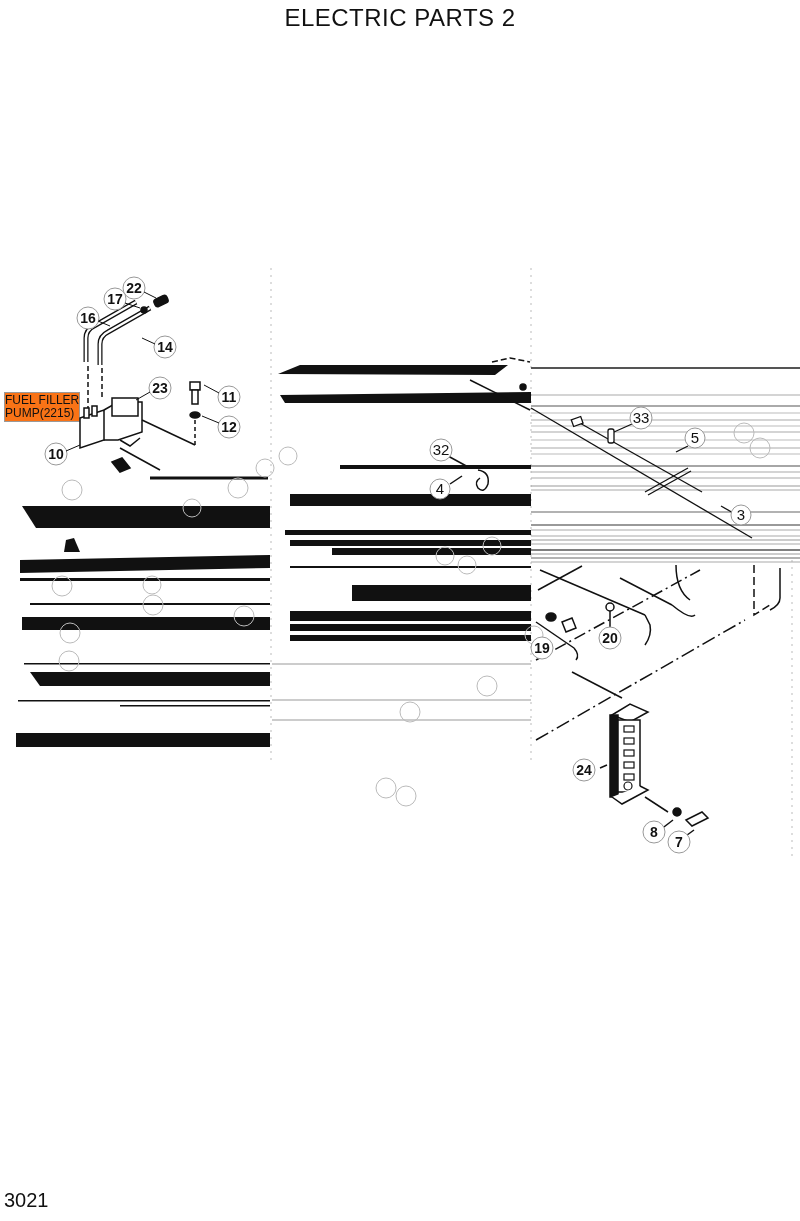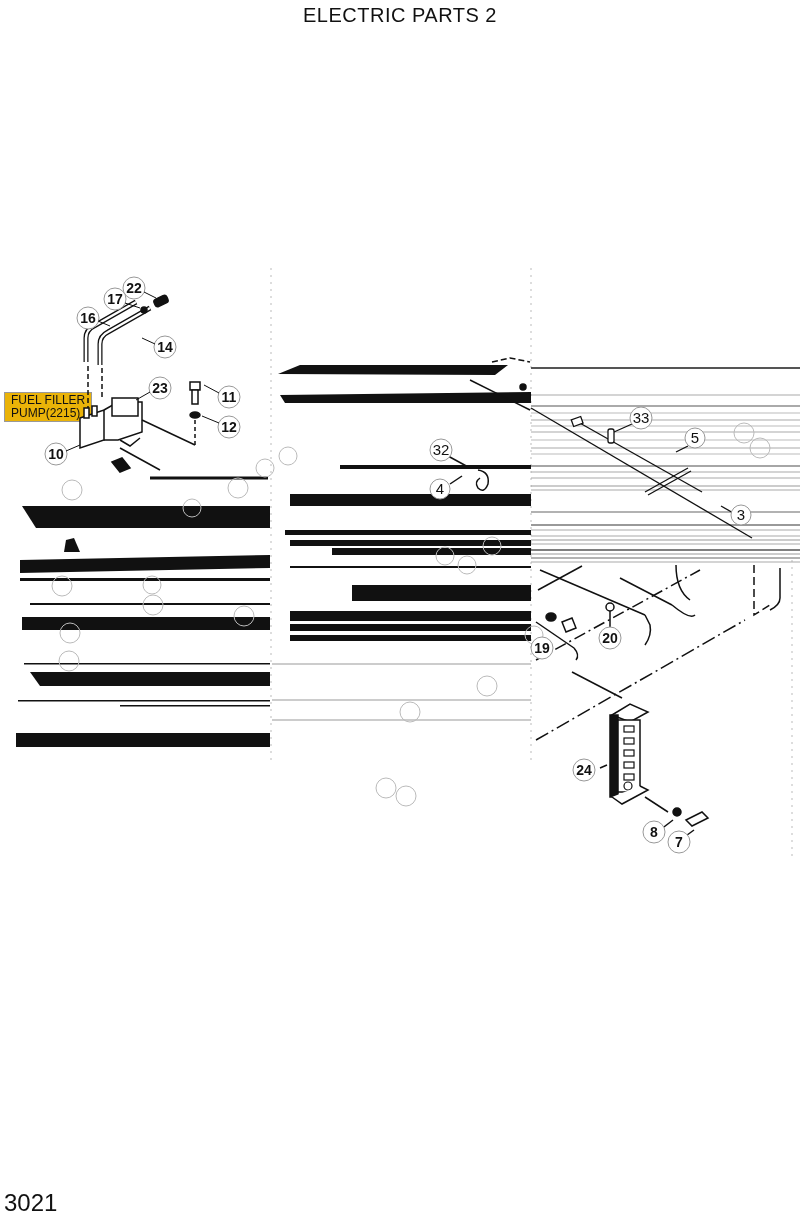--- a/index.html
+++ b/index.html
@@ -1,25 +1,25 @@
 <!DOCTYPE html>
 <html><head>
 <meta charset="utf-8">
 <style>
   html, body { margin: 0; padding: 0; background: #ffffff; }
   body { width: 800px; height: 1221px; position: relative; overflow: hidden;
          font-family: "Liberation Sans", sans-serif; color: #111; }
   .title { position: absolute; top: 4px; left: 0; width: 800px; text-align: center;
-           font-size: 20px; letter-spacing: 0.5px; color: #111; }
-  .page-num { position: absolute; left: 4px; top: 1189px; font-size: 24px; color: #111; }
+           font-size: 24px; letter-spacing: 0.5px; color: #111; }
+  .page-num { position: absolute; left: 4px; top: 1189px; font-size: 20px; color: #111; }
   svg.diagram { position: absolute; left: 0; top: 0; }
   .callout-text { font-family: "Liberation Sans", sans-serif; font-size: 14px; font-weight: bold; fill: #111; }
   .callout-text.light { font-weight: normal; font-size: 15px; }
   .label-box { position: absolute; left: 4px; top: 392px; border: 1px solid #999;
-               font-size: 12px; line-height: 13px; padding: 1px 6px; background: #eab308; color: #111; }
+               font-size: 12px; line-height: 13px; padding: 1px 0; background: #f97316; color: #111; }
   .label-box span { display: block; }
 </style>
 </head>
 <body>
 
 <div class="title">ELECTRIC PARTS 2</div>
 
 <div class="label-box">
   <span>FUEL FILLER</span>
   <span>PUMP(2215)</span>

